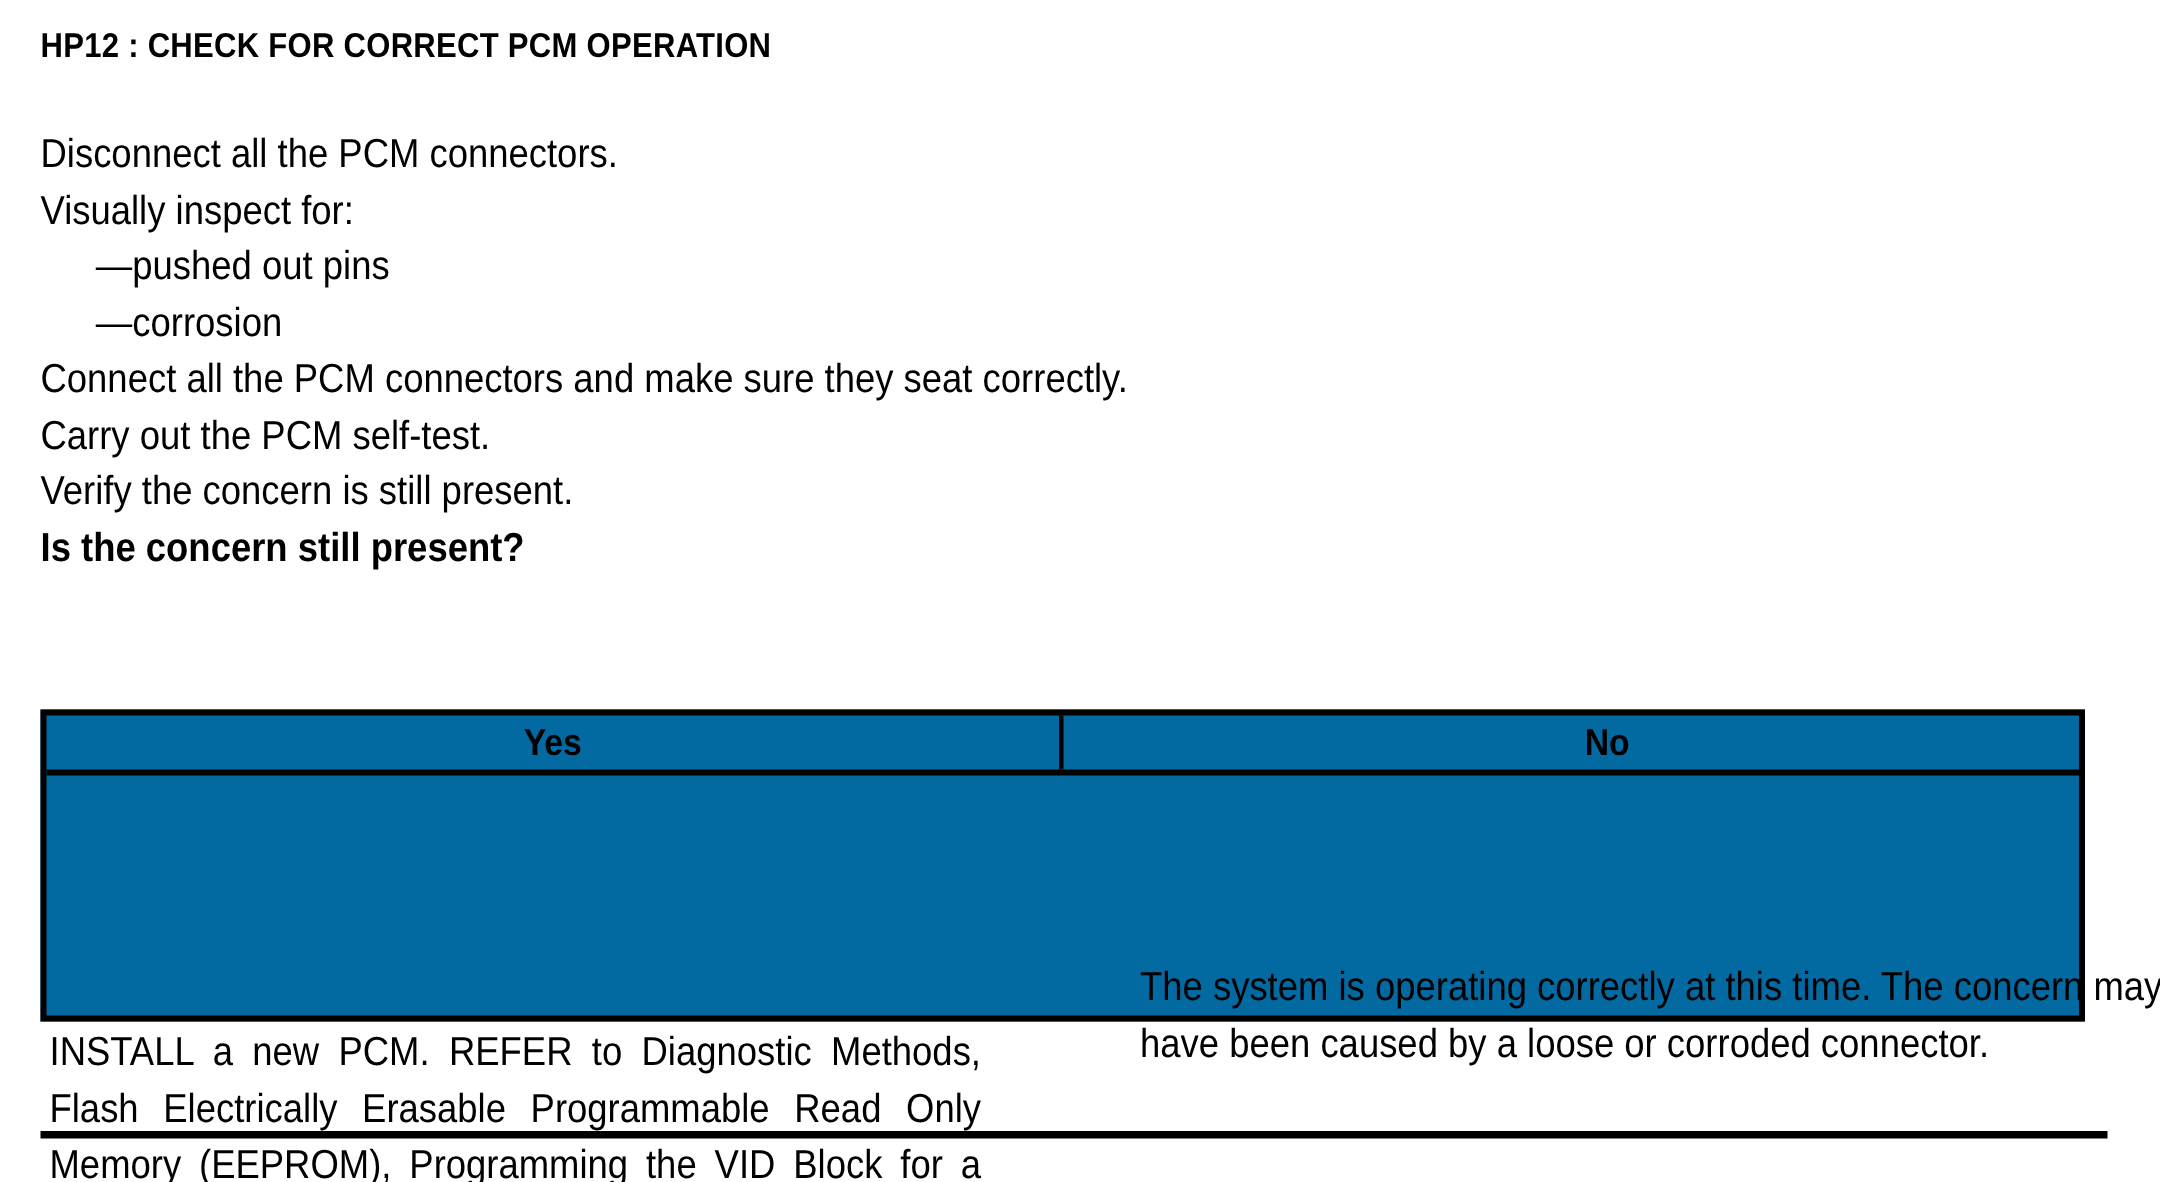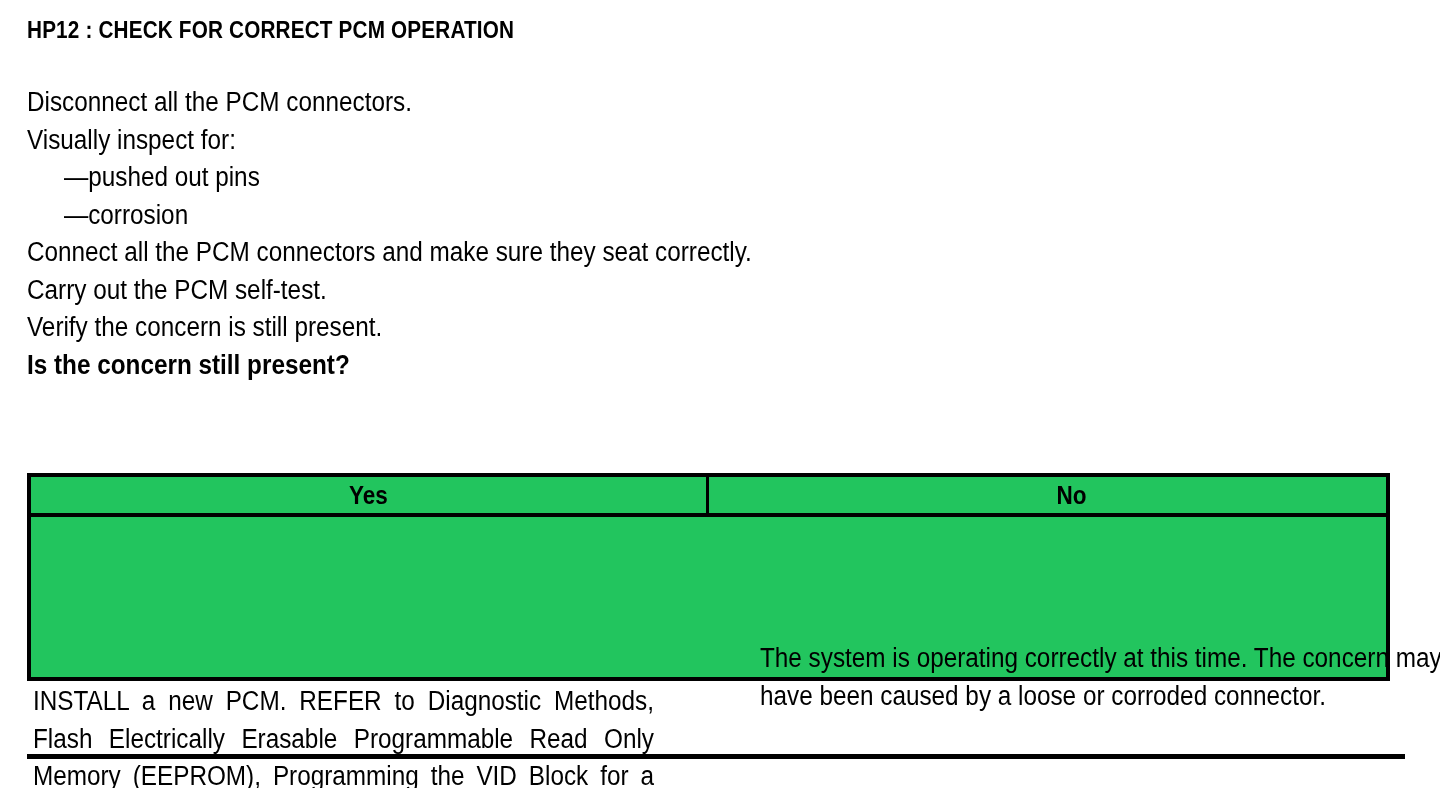--- a/index.html
+++ b/index.html
@@ -62,21 +62,21 @@
 
   
   .decision-table {
     position: absolute;
     left: 27px;
     top: 473px;
     width: 1363px;
     border: 4px solid #000000;
     border-collapse: collapse;
     box-sizing: border-box;
-    background: #22c55e;
+    background: #0369a1;
   }
   .table-head-row {
     display: flex;
     height: 40px;
     border-bottom: 4px solid #000000;
     box-sizing: border-box;
   }
   .table-body-row {
     display: flex;
     height: 160px;

